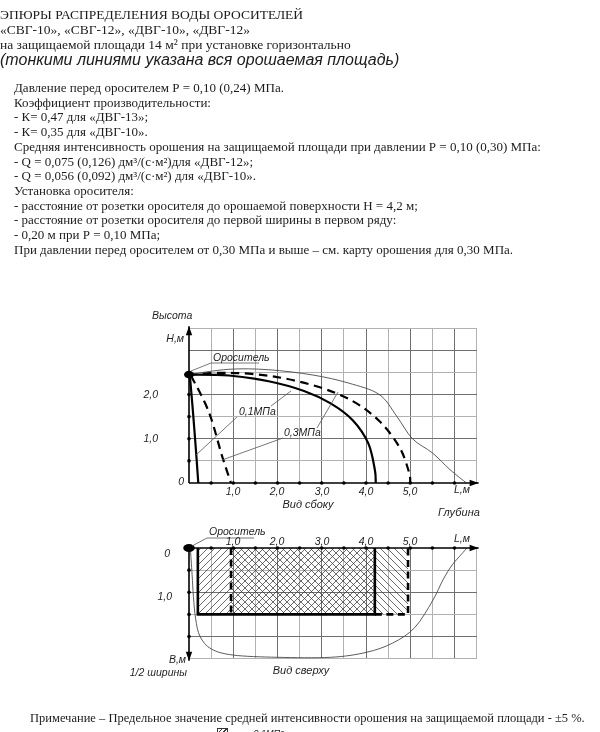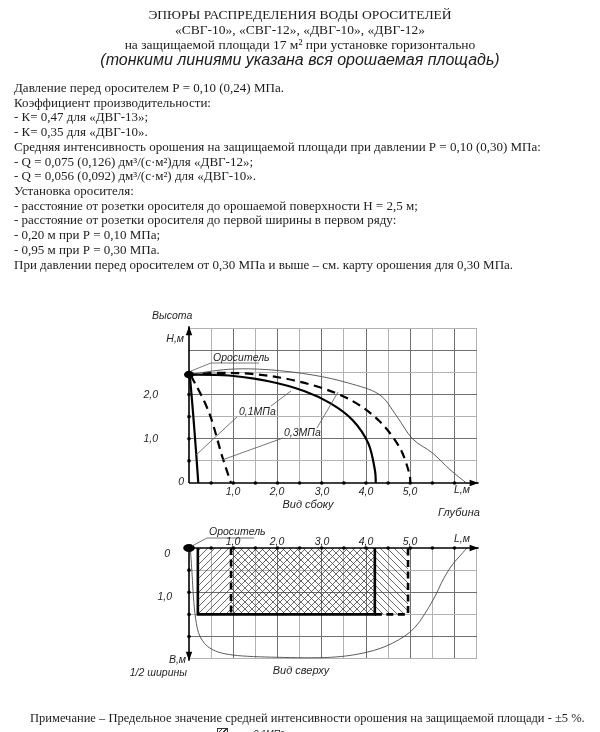--- a/index.html
+++ b/index.html
@@ -1,18 +1,18 @@
 <!DOCTYPE html>
 <html><head>
 <meta charset="utf-8">
 <style>
   html,body{margin:0;padding:0;background:#fff;}
   .page{position:relative;width:600px;height:732px;background:#ffffff;overflow:hidden;
         font-family:"Liberation Serif",serif;color:#1c1c1c;}
-  .title-block{position:absolute;top:7px;left:0;width:600px;text-align:center;}
+  .title-block{position:absolute;top:7px;left:0;width:600px;}
   .t-line{font-size:13.5px;line-height:15px;white-space:nowrap;}
   .t-italic{font-family:"Liberation Sans",sans-serif;font-style:italic;font-size:16px;line-height:15px;}
   .body-block{position:absolute;top:81px;left:14px;width:580px;}
   .b-line{font-size:13px;line-height:14.72px;white-space:nowrap;}
   svg{position:absolute;left:0;top:0;}
   .clbl{font-family:"Liberation Sans",sans-serif;font-style:italic;fill:#1f1f1f;}
   .legend-row{position:absolute;left:217px;display:flex;align-items:center;gap:20px;height:12px;margin-top:44px;}
   .sw{display:inline-block;width:11px;height:11px;border:1px solid #333;box-sizing:border-box;}
   .sw1{background:repeating-linear-gradient(135deg,#ffffff 0,#ffffff 2.4px,#3c3c3c 2.4px,#3c3c3c 3.2px);}
   .sw2{background:repeating-linear-gradient(45deg,#ffffff 0,#ffffff 1.8px,#3c3c3c 1.8px,#3c3c3c 2.6px);}
@@ -20,37 +20,36 @@
   .note{position:absolute;top:711px;left:30px;width:580px;font-size:12.5px;white-space:nowrap;}
 </style>
 </head>
 <body>
 
 <div class="page">
 
   <div class="title-block">
     <div class="t-line">ЭПЮРЫ РАСПРЕДЕЛЕНИЯ ВОДЫ ОРОСИТЕЛЕЙ</div>
     <div class="t-line">«СВГ-10», «СВГ-12», «ДВГ-10», «ДВГ-12»</div>
-    <div class="t-line">на защищаемой площади 17 м² при установке горизонтально</div>
+    <div class="t-line">на защищаемой площади 14 м² при установке горизонтально</div>
     <div class="t-italic">(тонкими линиями указана вся орошаемая площадь)</div>
   </div>
 
   <div class="body-block">
     <div class="b-line">Давление перед оросителем Р = 0,10 (0,24) МПа.</div>
     <div class="b-line">Коэффициент производительности:</div>
     <div class="b-line">- К= 0,47 для «ДВГ-13»;</div>
     <div class="b-line">- К= 0,35 для «ДВГ-10».</div>
     <div class="b-line">Средняя интенсивность орошения на защищаемой площади при давлении Р = 0,10 (0,30) МПа:</div>
     <div class="b-line">- Q = 0,075 (0,126) дм³/(с·м²)для «ДВГ-12»;</div>
     <div class="b-line">- Q = 0,056 (0,092) дм³/(с·м²) для «ДВГ-10».</div>
     <div class="b-line">Установка оросителя:</div>
-    <div class="b-line">- расстояние от розетки оросителя до орошаемой поверхности Н = 2,5 м;</div>
+    <div class="b-line">- расстояние от розетки оросителя до орошаемой поверхности Н = 4,2 м;</div>
     <div class="b-line">- расстояние от розетки оросителя до первой ширины в первом ряду:</div>
     <div class="b-line">- 0,20 м при Р = 0,10 МПа;</div>
-    <div class="b-line">- 0,95 м при Р = 0,30 МПа.</div>
     <div class="b-line">При давлении перед оросителем от 0,30 МПа и выше – см. карту орошения для 0,30 МПа.</div>
   </div>
 
   <svg id="charts-svg" width="600" height="732" viewBox="0 0 600 732">
     <defs>
       <pattern id="h-diag1" width="7" height="7" patternUnits="userSpaceOnUse">
         <path d="M-1,1 l2,-2 M0,7 l7,-7 M6,8 l2,-2" stroke="#3a3a3a" stroke-width="0.75" fill="none"></path>
       </pattern>
       <pattern id="h-diag2" width="7" height="7" patternUnits="userSpaceOnUse">
         <path d="M-1,6 l2,2 M0,0 l7,7 M6,-1 l2,2" stroke="#3a3a3a" stroke-width="0.75" fill="none"></path>

